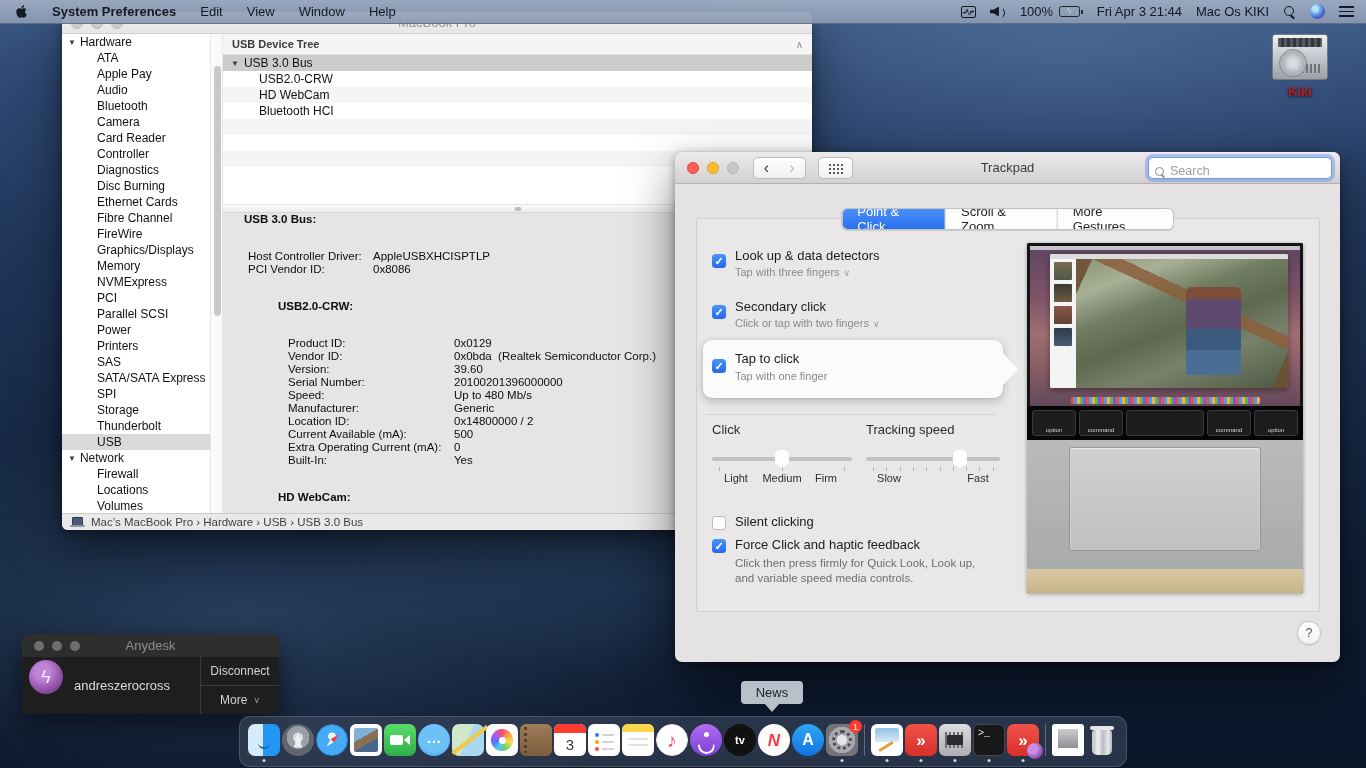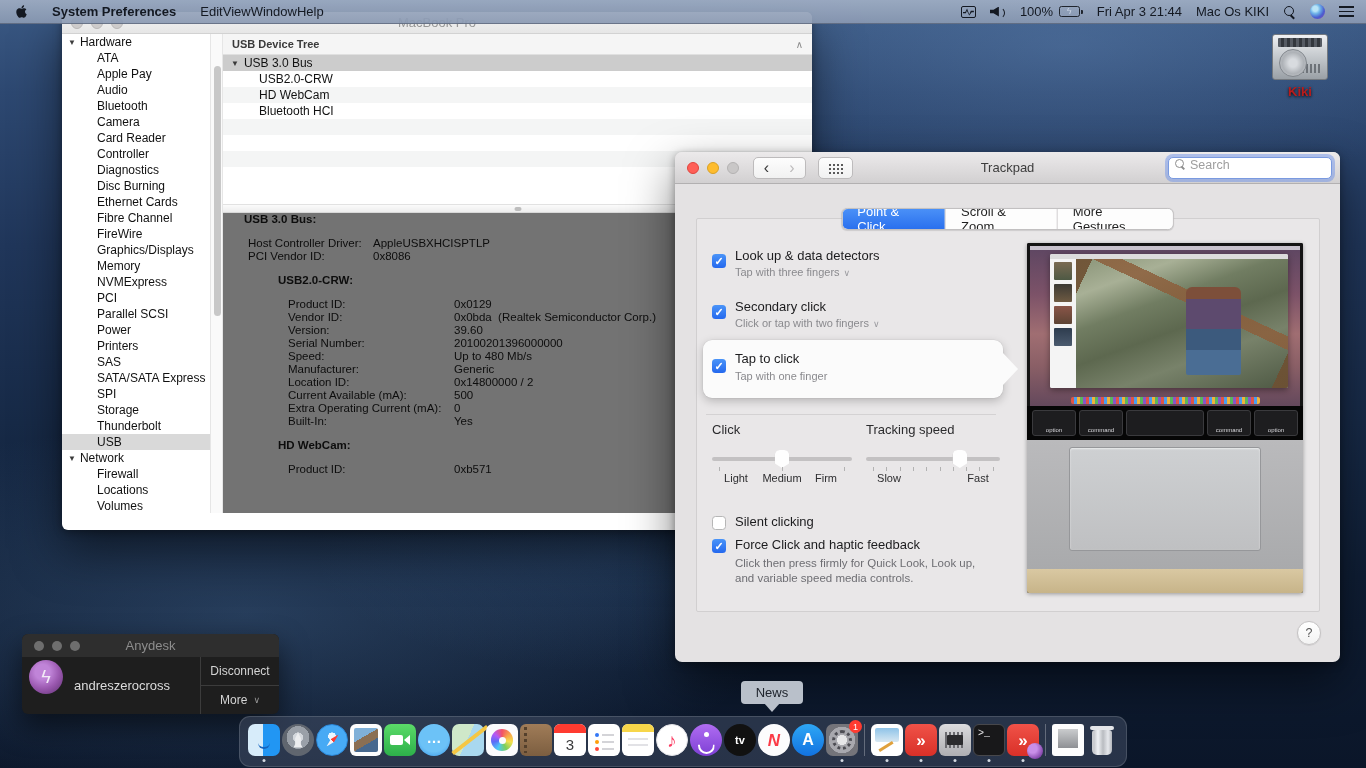--- a/index.html
+++ b/index.html
@@ -71,24 +71,24 @@
   .tr-row{height:16px;display:flex;align-items:center;font-size:12px;color:#111;background:#fff;padding-left:26px}
   .tr-row.alt{background:#f4f5f5}
   .tr-row.sel{background:#cccccc}
   .tr-row.tri{padding-left:8px}
   .tr-row.tri::before{content:"▼";font-size:8px;color:#3a3a3a;margin-right:5px}
   .tr-row.ind{padding-left:36px}
   .splitter{position:absolute;left:0;top:170px;right:0;height:9px;background:linear-gradient(#fbfbfb,#ededed);
     border-top:1px solid #e2e2e2;border-bottom:1px solid #d8d8d8}
   .splitter::after{content:"";position:absolute;left:50%;top:2px;width:7px;height:4px;transform:translateX(-50%);
     border-radius:3px;background:#bdbdbd}
-  .details{position:absolute;left:0;top:179px;right:0;bottom:0;background:#737373;overflow:hidden}
+  .details{position:absolute;left:0;top:179px;right:0;bottom:0;background:#e5e5e5;overflow:hidden}
   .dline{display:flex;font-size:11.5px;line-height:13px;color:#0d0d0d;white-space:pre}
   .dline.h .dl{font-weight:bold}
-  .dline.gap{margin-top:11px}
+  .dline.gap{margin-top:24px}
   .dline.l0{padding-left:25px}
   .dline.h0{padding-left:21px}
   .dline.l1{padding-left:55px}
   .dline.l2{padding-left:65px}
   .dline.l0 .dl{width:125px}
   .dline.l2 .dl{width:166px}
   .si-status{position:absolute;left:0;bottom:0;right:0;height:17px;background:#e9e9e9;border-top:1px solid #c9c9c9;
     border-radius:0 0 6px 6px;display:flex;align-items:center;gap:6px;padding-left:8px;font-size:11.5px;color:#3e3e3e}
   .ico-laptop{width:15px;height:10px;position:relative}
   .ico-laptop::before{content:"";position:absolute;left:2px;top:0;right:2px;height:8px;background:#4a5a78;border:1px solid #2e3a52;border-radius:1px}
@@ -102,22 +102,22 @@
   .l-red{background:#ff5f57;border:1px solid #e0443e}
   .l-yel{background:#febc2e;border:1px solid #d9a125}
   .l-gry{background:#c9c7c7;border:1px solid #b4b2b2}
   .tb-btn{position:absolute;top:5px;height:22px;background:linear-gradient(#fdfdfd,#f1f1f1);
     border:1px solid #bdbbbc;border-radius:5px;display:flex;align-items:center;justify-content:center;color:#3a3a3a}
   .tb-back{left:78px;width:27px;border-radius:5px 0 0 5px;font-size:16px}
   .tb-fwd{left:104px;width:27px;border-radius:0 5px 5px 0;font-size:16px;color:#bdbbbc;border-left:none}
   .tb-grid{left:143px;width:35px}
   .grid-dots{width:15px;height:11px;background-image:radial-gradient(circle,#5a5a5a 1px,transparent 1.3px);background-size:4px 4px}
   .tp-title{position:absolute;left:0;right:0;top:8px;text-align:center;font-size:13px;color:#3d3d3d}
-  .tp-search{position:absolute;right:8px;top:5px;width:164px;height:22px;background:#fff;border-radius:5px;
-    border:1px solid #7a9ae0;box-shadow:0 0 0 3px rgba(100,140,235,.45);display:flex;align-items:flex-start;padding:0 5px;gap:4px}
+  .tp-search{position:absolute;right:8px;top:5px;width:184px;height:22px;background:#fff;border-radius:5px;
+    border:1px solid #7a9ae0;box-shadow:0 0 0 3px rgba(100,140,235,.45);display:flex;align-items:flex-end;padding:0 5px;gap:4px}
   .tp-search input{border:none;outline:none;width:100%;font-size:12.5px;color:#333;background:transparent;font-family:"Liberation Sans",sans-serif}
   .tp-search input::placeholder{color:#9e9e9e}
   .ico-mag{position:relative;width:12px;height:12px;flex:0 0 auto}
   .ico-mag::before{content:"";position:absolute;left:1px;top:1px;width:7px;height:7px;border:1.4px solid #8e8e8e;border-radius:50%}
   .ico-mag::after{content:"";position:absolute;right:1px;bottom:1px;width:4px;height:1.6px;background:#8e8e8e;transform:rotate(45deg)}
 
   .tp-box{position:absolute;left:21px;top:66px;right:20px;height:394px;background:#e9e7e8;
     border:1px solid #d1cfd0;border-radius:2px}
   .tp-tabs{position:absolute;left:50%;top:56px;transform:translateX(-50%);display:flex;height:22px;
     border:1px solid #c2c0c1;border-radius:6px;overflow:hidden;background:#fff;z-index:2;
@@ -316,21 +316,21 @@
 <body>
 
 <div class="menubar">
   <div class="mb-left">
     <span class="mb-ico">
       <svg width="13" height="15" viewBox="0 0 170 170">
           <path fill="#141922" d="M150.37 130.25c-2.45 5.66-5.35 10.87-8.71 15.66-4.58 6.53-8.33 11.05-11.22 13.56-4.48 4.12-9.28 6.23-14.42 6.35-3.69 0-8.14-1.05-13.32-3.18-5.2-2.12-9.97-3.17-14.34-3.17-4.58 0-9.49 1.05-14.75 3.17-5.26 2.13-9.5 3.24-12.74 3.35-4.93.21-9.84-1.96-14.75-6.52-3.13-2.73-7.05-7.41-11.73-14.04-5.03-7.08-9.17-15.29-12.41-24.65-3.47-10.11-5.21-19.9-5.21-29.38 0-10.86 2.35-20.22 7.04-28.07 3.69-6.3 8.61-11.28 14.76-14.93s12.79-5.51 19.95-5.63c3.91 0 9.05 1.21 15.43 3.59 6.36 2.39 10.45 3.6 12.24 3.6 1.34 0 5.88-1.42 13.57-4.24 7.27-2.62 13.41-3.7 18.44-3.28 13.63 1.1 23.87 6.47 30.68 16.15-12.19 7.39-18.22 17.73-18.1 31 .11 10.34 3.86 18.94 11.23 25.77 3.34 3.17 7.07 5.62 11.22 7.36-.9 2.61-1.85 5.11-2.86 7.51zM119.11 7.24c0 8.1-2.96 15.67-8.86 22.67-7.12 8.32-15.73 13.13-25.07 12.38a25.22 25.22 0 0 1-.19-3.07c0-7.78 3.39-16.1 9.4-22.91 3-3.45 6.82-6.31 11.45-8.6 4.62-2.25 8.99-3.5 13.1-3.74.12 1.08.17 2.17.17 3.27z"></path>
         </svg>
     </span>
     <span class="mitem mb-appname">System Preferences</span>
-    <span style="display:flex;">
+    <span style="display:flex;gap:24px">
 
     <span class="mitem">Edit</span>
         <span class="mitem">View</span>
         <span class="mitem">Window</span>
         <span class="mitem">Help</span>
       </span>
   </div>
   <div class="mb-right">
     <span class="mb-ico ico-activity"></span>
     <span class="mb-ico ico-vol"></span>
@@ -508,20 +508,24 @@
         <div class="dline r l2"><span class="dl">Manufacturer:</span><span class="dv">Generic</span></div>
         <div class="dline r l2"><span class="dl">Location ID:</span><span class="dv">0x14800000 / 2</span></div>
         <div class="dline r l2"><span class="dl">Current Available (mA):</span><span class="dv">500</span></div>
         <div class="dline r l2"><span class="dl">Extra Operating Current (mA):</span><span class="dv">0</span></div>
         <div class="dline r l2"><span class="dl">Built-In:</span><span class="dv">Yes</span></div>
         <div class="dline h l1 gap"><span class="dl">HD WebCam:</span><span class="dv"></span></div>
         <div class="dline r l2 gap"><span class="dl">Product ID:</span><span class="dv">0xb571</span></div>
       </div>
   </div>
 
+  <div class="si-status">
+    <span class="ico-laptop"></span>
+    <span>Mac’s MacBook Pro  ›  Hardware  ›  USB  ›  USB 3.0 Bus</span>
+  </div>
 </div>
 
 <div class="abs tp-win win-shadow">
   <div class="tp-titlebar"></div>
   <span class="tp-lights">
     <span class="light l-red"></span>
     <span class="light l-yel"></span>
     <span class="light l-gry"></span>
   </span>
   <span class="tb-btn tb-back">‹</span>

